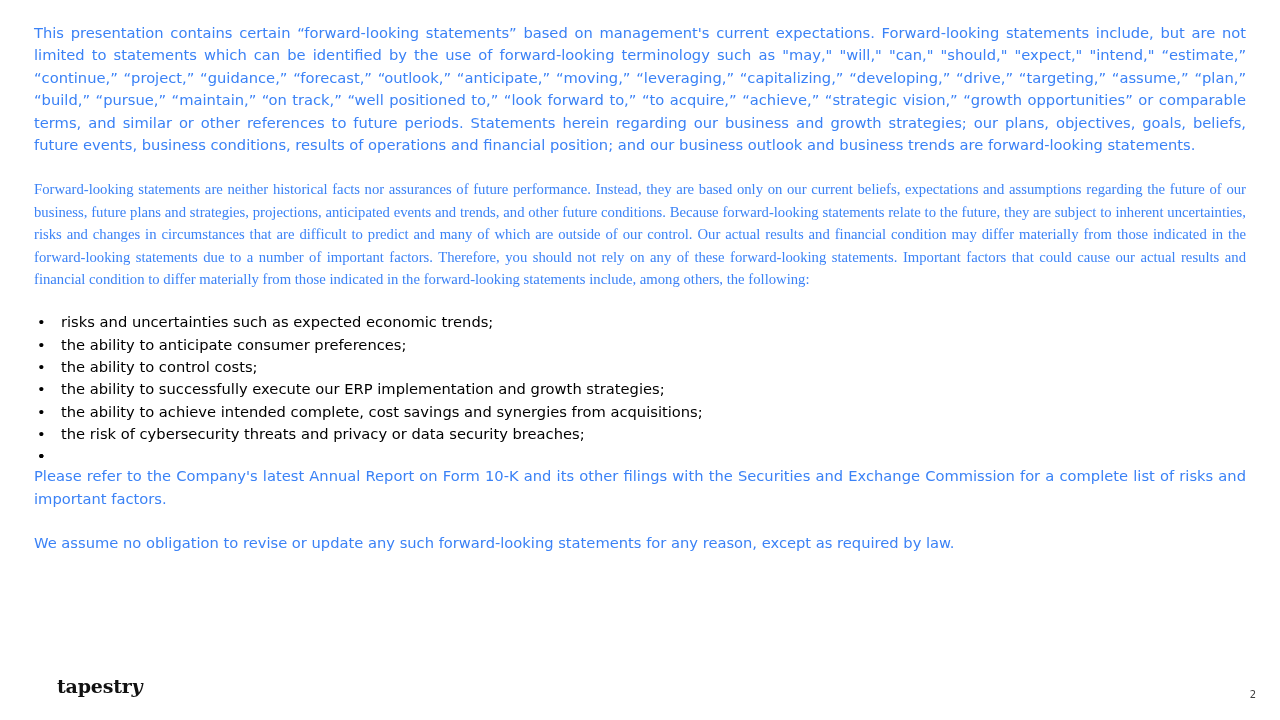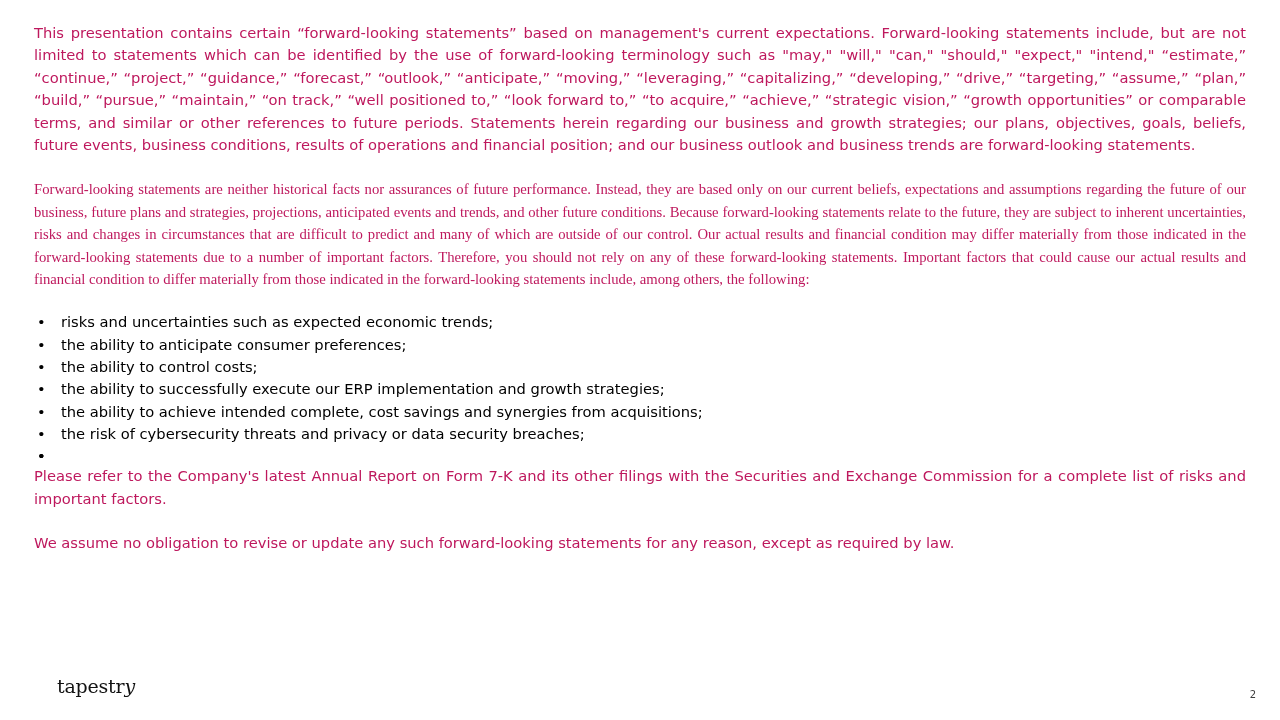--- a/index.html
+++ b/index.html
@@ -29,21 +29,21 @@
     top: 22px;
     width: 1212px;
   }
 
   p.para {
     margin: 0 0 22px 0;
     text-align: justify;
     text-justify: inter-word;
     font-size: 14.7px;
     line-height: 22.4px;
-    color: #be185d;
+    color: #3b82f6;
   }
 
   ul.bullets {
     margin: 0 0 20px 0;
     padding: 0;
     list-style: none;
   }
 
   ul.bullets li {
     position: relative;
@@ -71,21 +71,21 @@
 
   p.para.last {
     margin-bottom: 8px;
   }
 
   .footer-logo {
     position: absolute;
     left: 57px;
     top: 677px;
     font-family: "DejaVu Serif", "Liberation Serif", serif;
-    font-weight: normal;
+    font-weight: bold;
     font-size: 19px;
     letter-spacing: -0.2px;
     color: #111111;
     line-height: 1;
     white-space: nowrap;
   }
 
   .footer-logo .swash-y {
     font-style: italic;
   }
@@ -137,21 +137,21 @@
         <span>the risk of cybersecurity threats and privacy or data security breaches;</span>
       </li>
       <li>
         <span class="bullet-glyph">•</span>
       </li>
       <li>
         <span class="bullet-glyph">•</span>
       </li>
     </ul>
 
-    <p class="para">Please refer to the Company's latest Annual Report on Form 7-K and its other filings with the Securities and Exchange Commission for a complete list of risks and important factors.</p>
+    <p class="para">Please refer to the Company's latest Annual Report on Form 10-K and its other filings with the Securities and Exchange Commission for a complete list of risks and important factors.</p>
 
     <p class="para last">We assume no obligation to revise or update any such forward-looking statements for any reason, except as required by law.</p>
 
   </div>
 
   <div class="footer-logo"><span>tapestr</span><span class="swash-y">y</span></div>
 
   <div class="page-number">2</div>
 
 </div>

